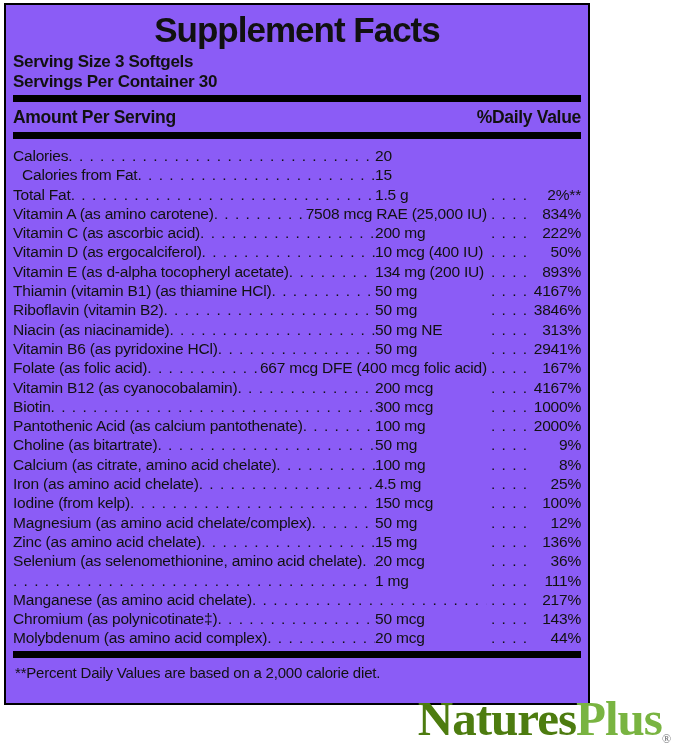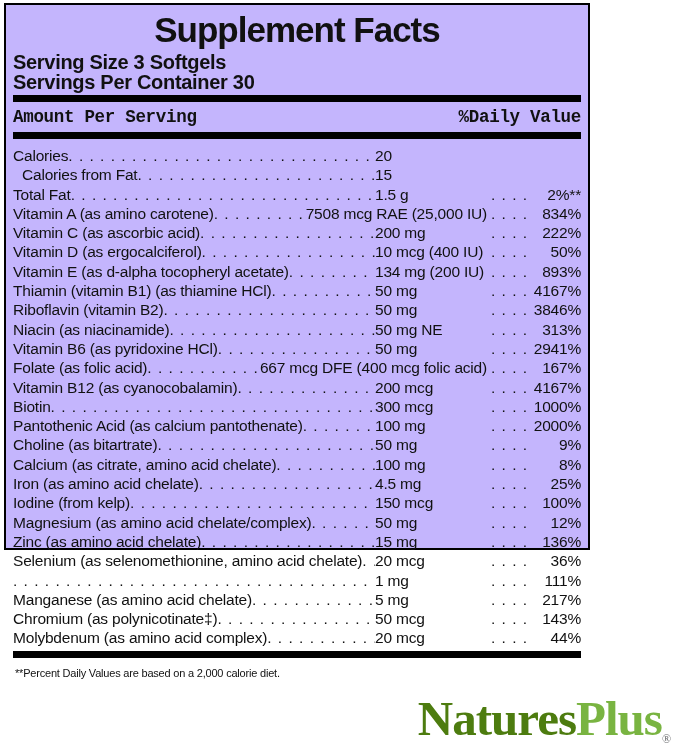--- a/index.html
+++ b/index.html
@@ -9,53 +9,52 @@
     position: relative;
     overflow: hidden;
     font-family: "Liberation Sans", "DejaVu Sans", sans-serif;
     color: #111;
   }
 
   
   .panel {
     position: absolute;
     left: 4px; top: 3px;
-    width: 586px; height: 547px;
+    width: 586px; height: 702px;
     border: 2.5px solid #000;
-    background: #c4b5fd;
+    background: #8b5cf6;
     padding: 5px 7px 0 7px;
   }
   .panel-title {
     text-align: center;
     font-weight: bold;
     font-size: 35px;
     letter-spacing: -1px;
     line-height: 40px;
   }
   .serving-block { margin-top: 2px; }
   .serving-line {
     font-weight: bold;
-    font-size: 20px;
+    font-size: 17px;
     line-height: 20px;
     letter-spacing: -0.3px;
   }
   .bar {
     height: 7px;
     background: #000;
     margin: 3px 0;
   }
   .col-headers {
     display: flex;
     justify-content: space-between;
     align-items: flex-start;
     font-weight: bold;
     font-size: 17.5px;
     line-height: 24px;
     letter-spacing: -0.3px;
-    font-family: Liberation Mono, monospace;
   }
 
   
   .rows { margin-top: 7px; }
   .row {
     display: flex;
     align-items: baseline;
     font-size: 15.5px;
     line-height: 19.3px;
     letter-spacing: -0.2px;
@@ -84,21 +83,21 @@
     padding-left: 4px;
   }
   .row .pct {
     flex: 0 0 auto;
     min-width: 52px;
     text-align: right;
   }
   .row.no-pct .dots2 { visibility: hidden; }
 
   .footnote {
-    font-size: 11px;
+    font-size: 15px;
     line-height: 20px;
     padding: 2px 0 0 2px;
     letter-spacing: -0.2px;
   }
 
   
   .logo {
     position: absolute;
     right: 8px; top: 694px;
     font-family: "Liberation Serif", "DejaVu Serif", serif;
@@ -315,21 +314,20 @@
   <div class="row">
     <span class="dots1"></span>
     <span class="amount">1 mg</span>
     <span class="dots2"></span>
     <span class="pct">111%</span>
   </div>
 
   <div class="row">
     <span class="label">Manganese (as amino acid chelate)</span>
     <span class="dots1"></span>
-    <span class="amount">5 mg</span>
     <span class="dots2"></span>
     <span class="pct">217%</span>
   </div>
 
   <div class="row">
     <span class="label">Chromium (as polynicotinate‡)</span>
     <span class="dots1"></span>
     <span class="amount">50 mcg</span>
     <span class="dots2"></span>
     <span class="pct">143%</span>

